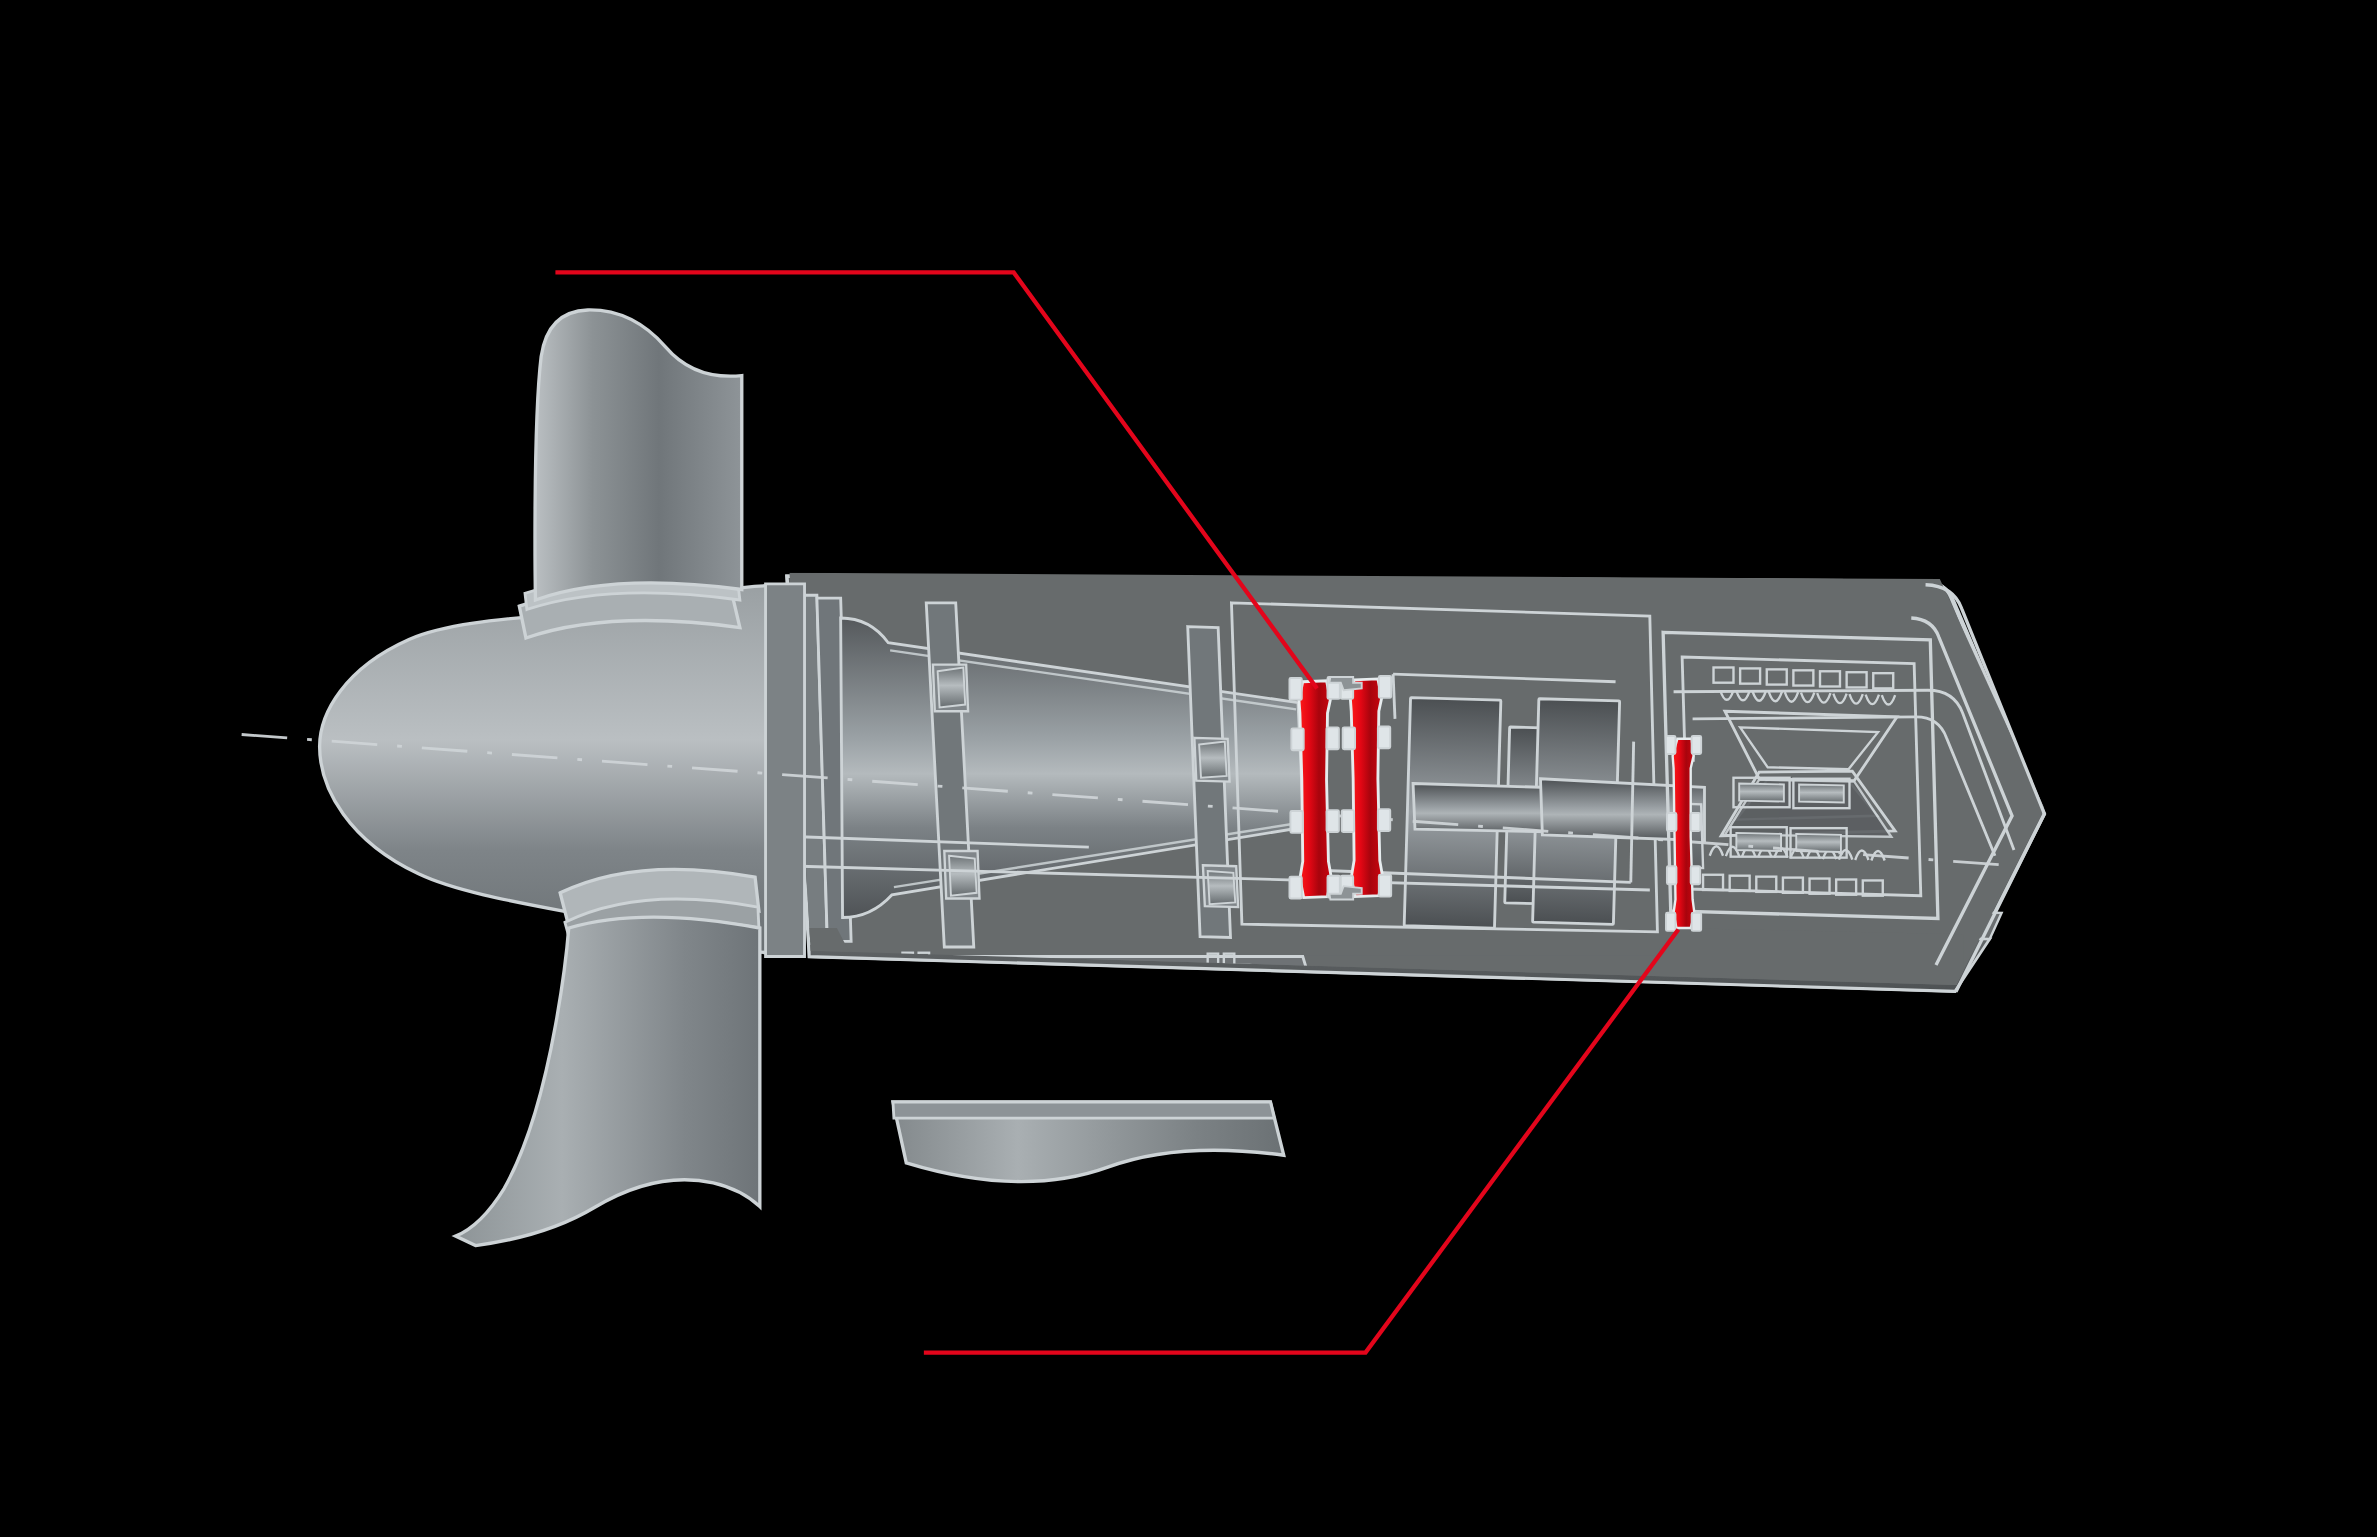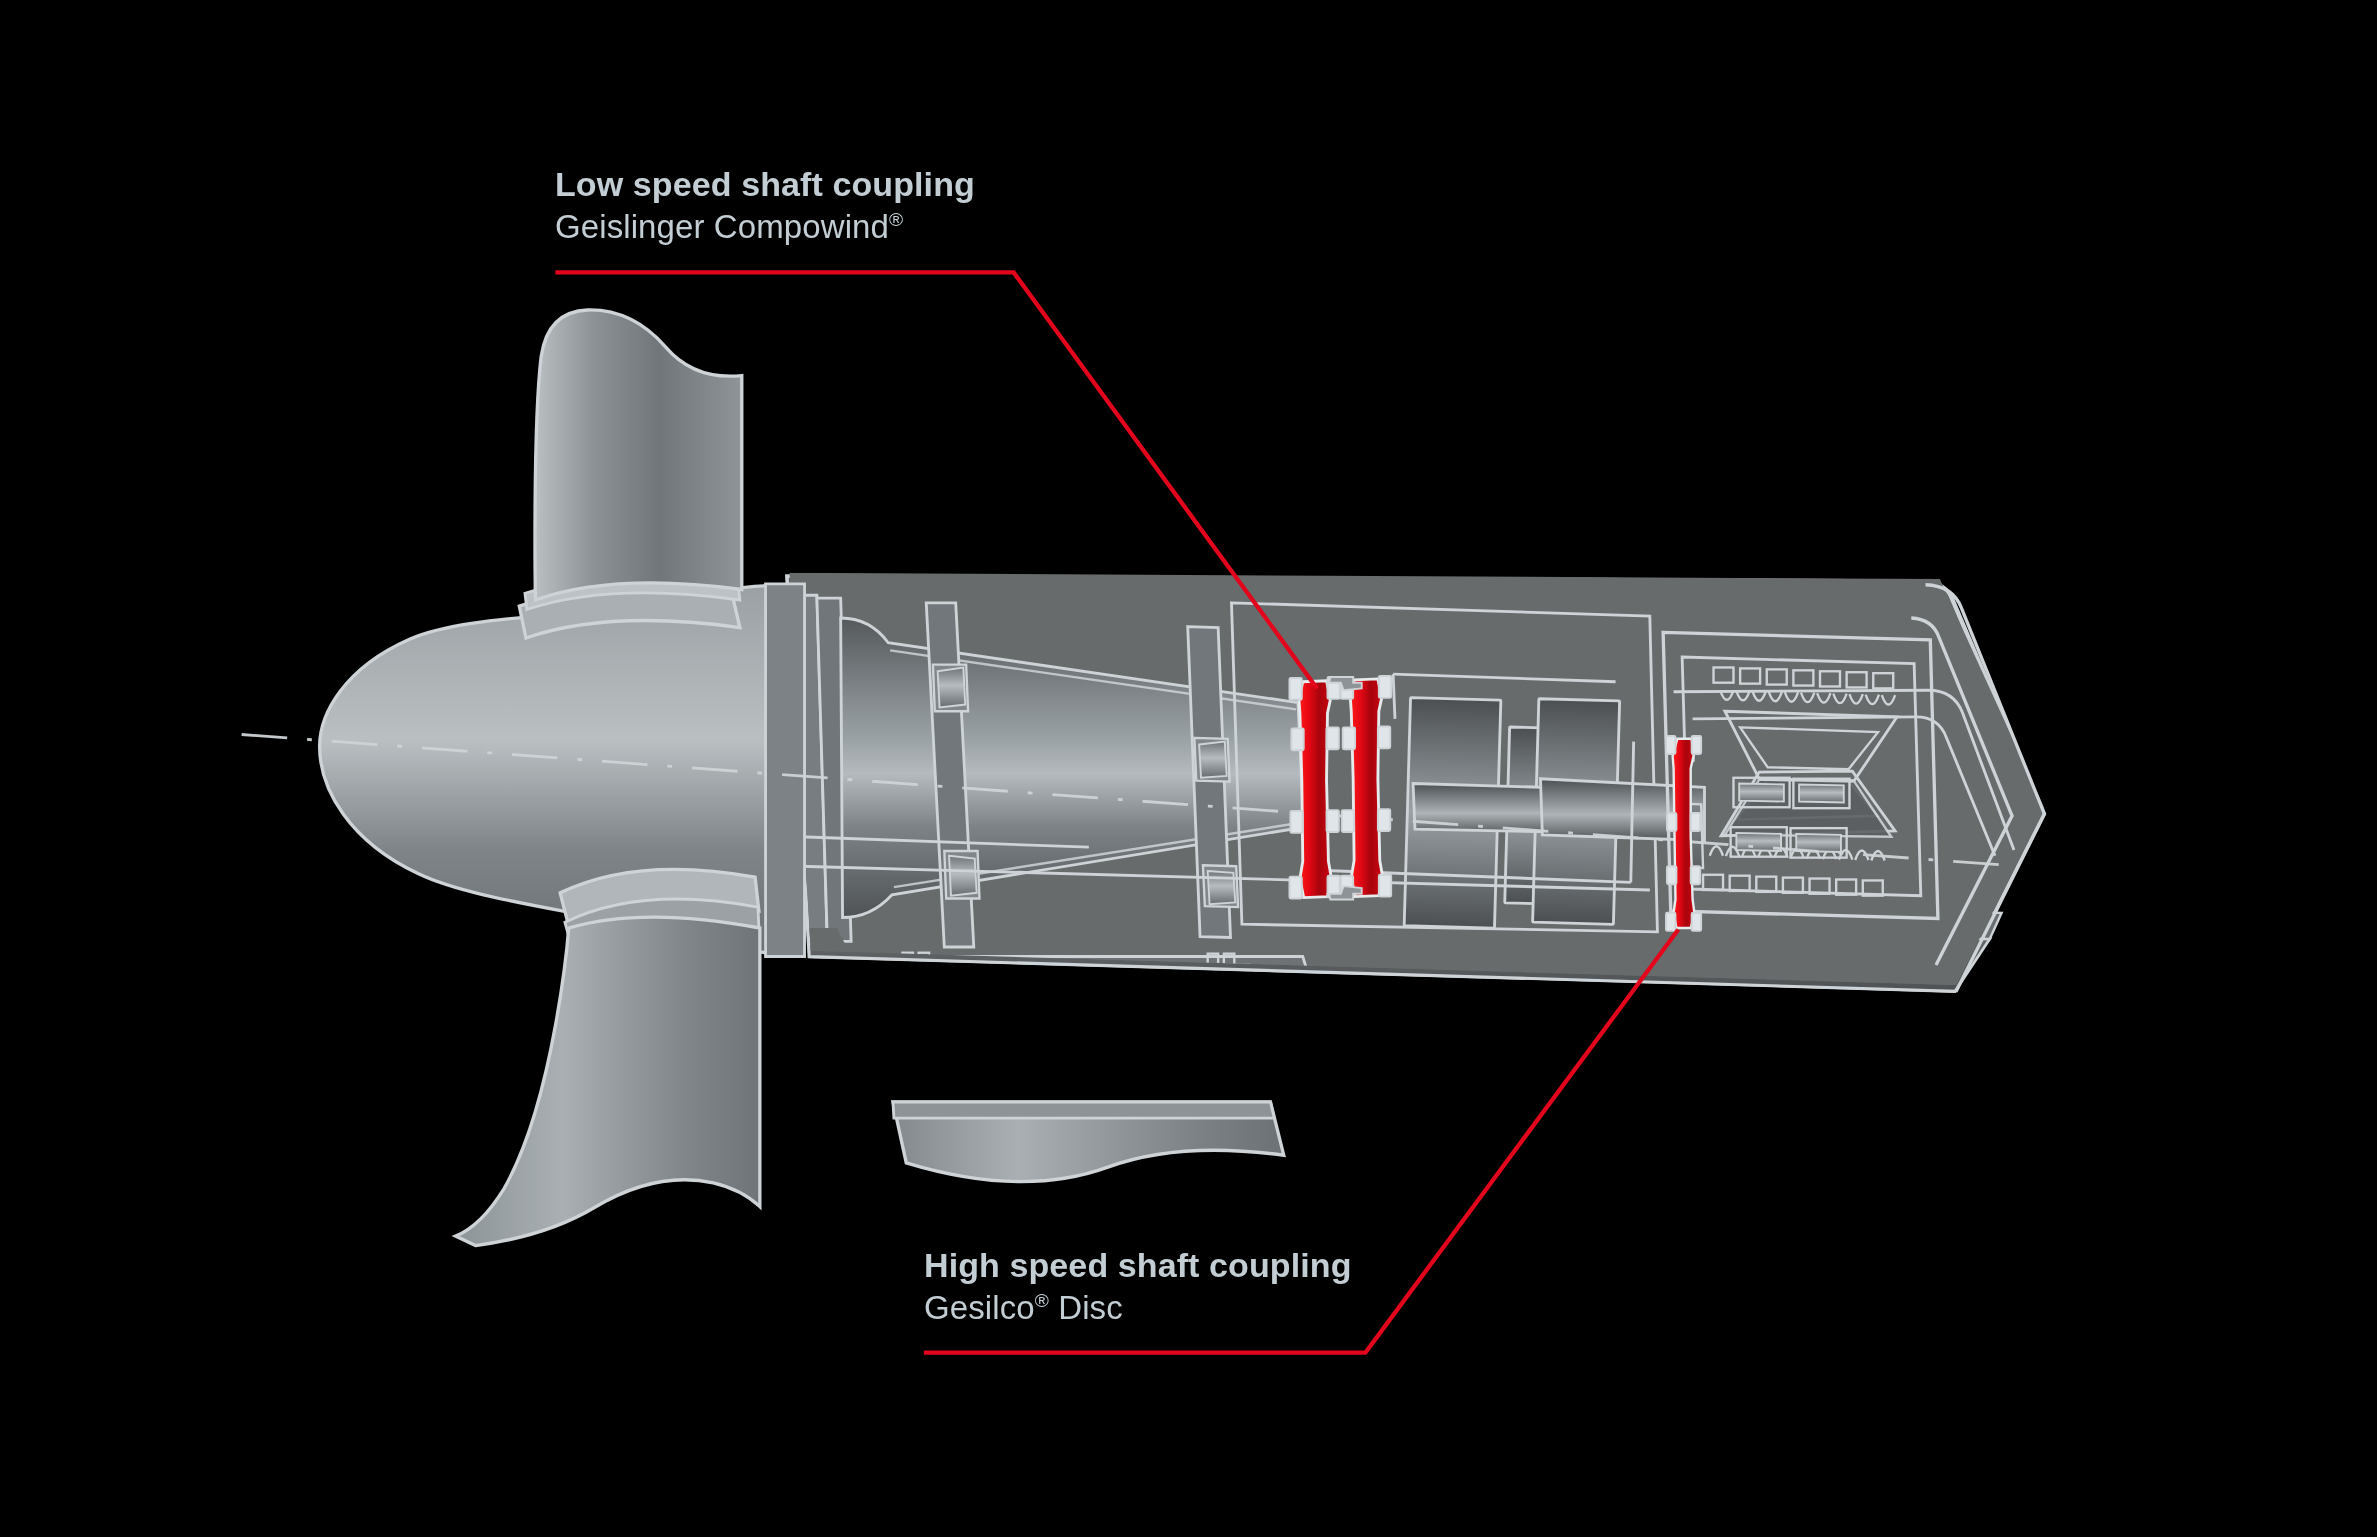--- a/index.html
+++ b/index.html
@@ -379,28 +379,16 @@
       <rect x="3504" y="1920" width="20" height="38" rx="3"></rect>
       <rect x="3558" y="1920" width="20" height="38" rx="3"></rect>
     </g>
   </g>
 
   <polyline points="1168,573 2132,573 2770,1448" fill="none" stroke="#e3051b" stroke-width="9" stroke-linejoin="miter"></polyline>
   <polyline points="1943,2845 2872,2845 3530,1955" fill="none" stroke="#e3051b" stroke-width="9" stroke-linejoin="miter"></polyline>
 
 </svg>
 
-<div class="lbl" style="left:555px; top:167px; color:#c3ced4;">
-  <span class="t1">Low speed shaft coupling</span>
-  <span class="t2" style="margin-top:8.6px;">
-    <span>Geislinger Compowind</span><span class="sup">®</span><span></span>
-  </span>
+
+
 </div>
 
-<div class="lbl" style="left:924px; top:1248px; color:#c3ced4;">
-  <span class="t1">High speed shaft coupling</span>
-  <span class="t2" style="margin-top:8.6px;">
-    <span>Gesilco</span><span class="sup">®</span><span> Disc</span>
-  </span>
-</div>
-
-</div>
-
 
 </body></html>

